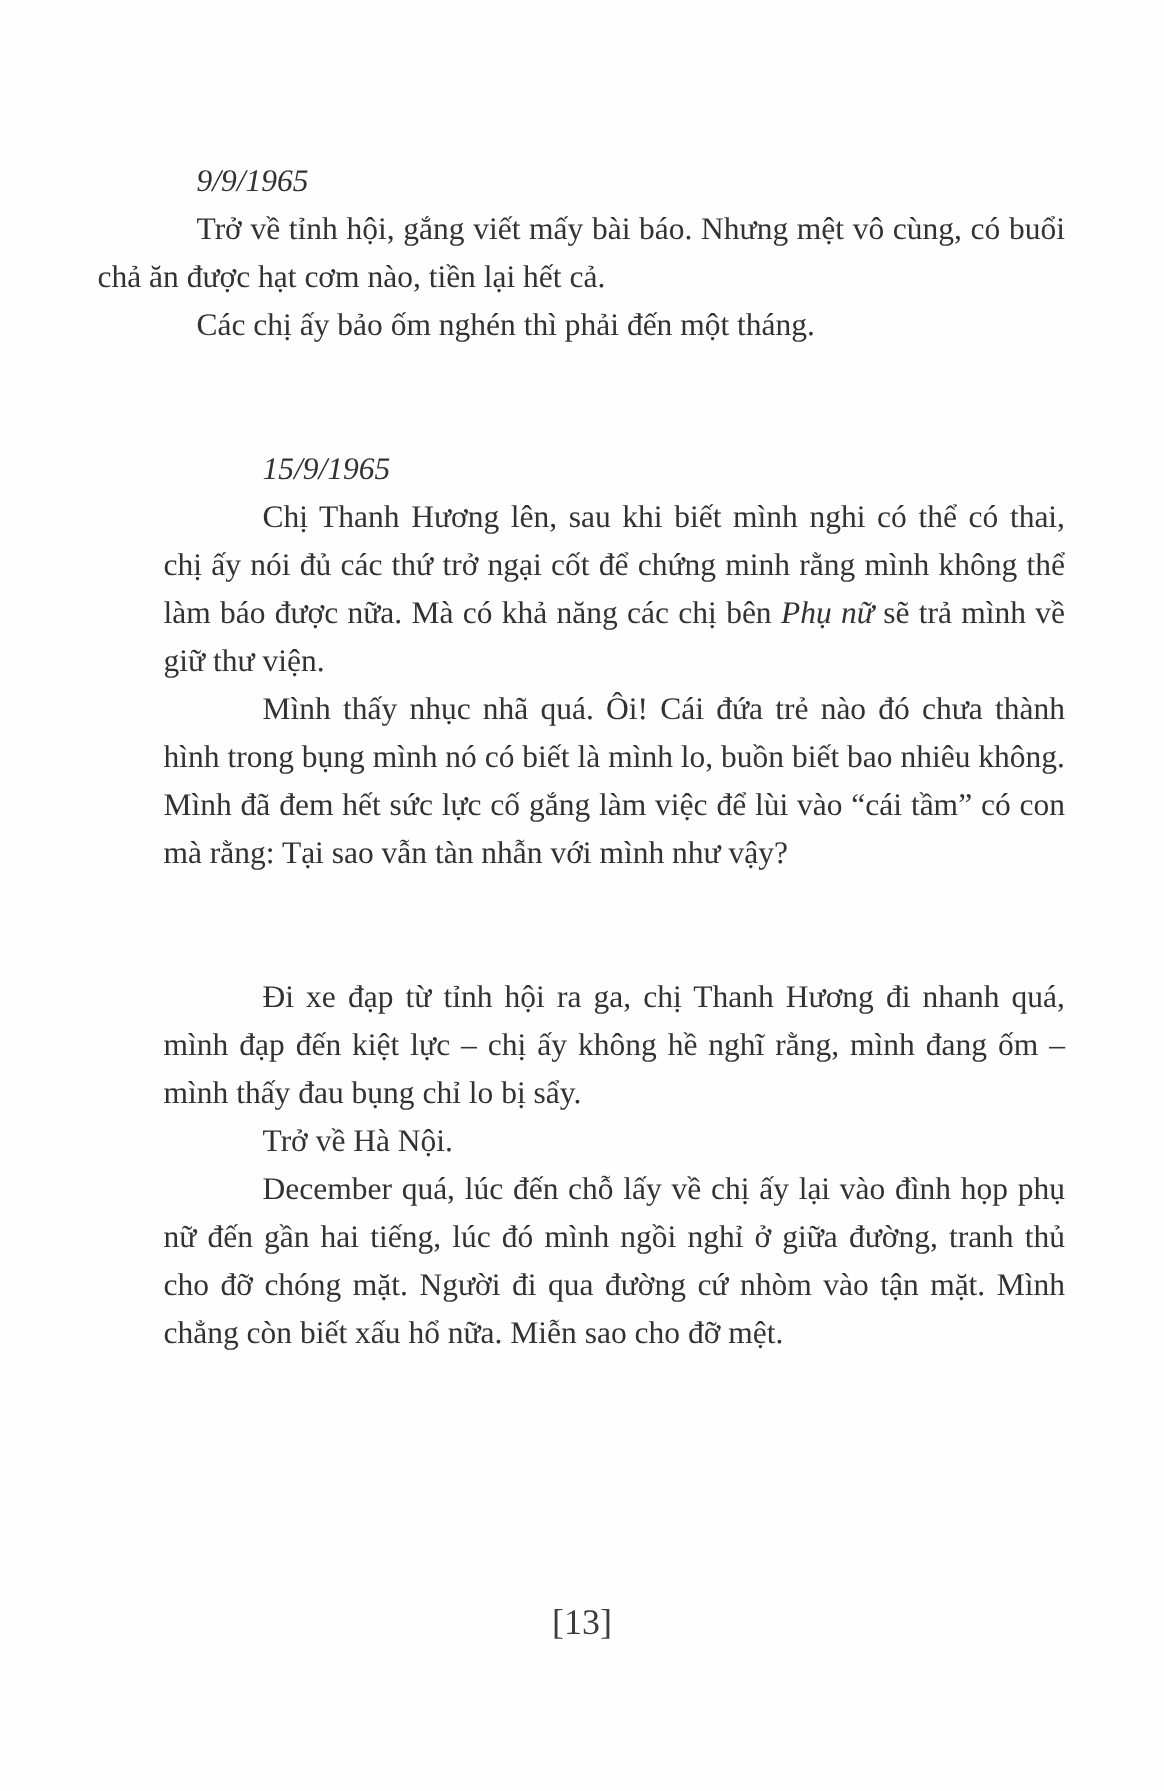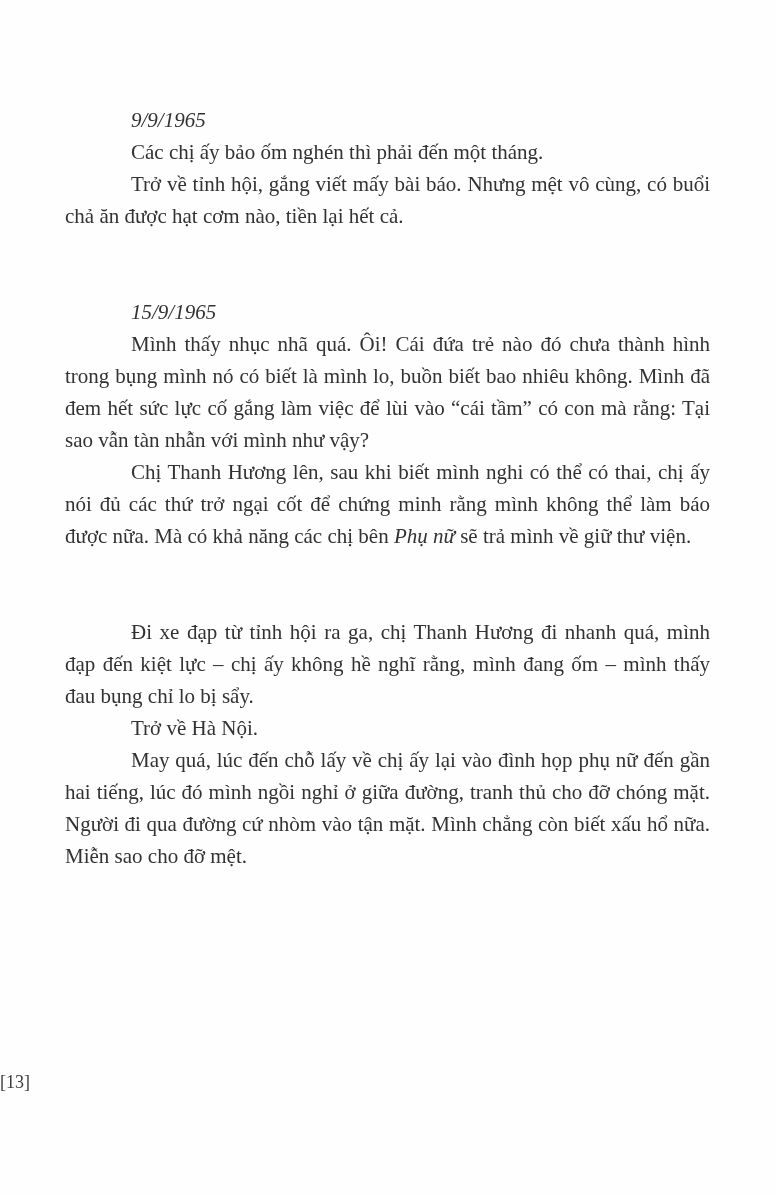--- a/index.html
+++ b/index.html
@@ -19,21 +19,21 @@
   .content {
     position: absolute;
     top: 104px;
     left: 65px;
     width: 645px;
     font-size: 21px;
     line-height: 32px;
     text-align: justify;
   }
   .entry { margin: 0; }
-  .entry + .entry { margin-top: 64px; }
+  .entry + .entry { margin-top: 64px; margin-left: 44px; }
   .entry-date {
     font-style: italic;
     font-weight: normal;
     font-size: 21px;
     line-height: 32px;
     margin: 0;
     text-indent: 66px;
     text-align: left;
   }
   .content p {
@@ -41,40 +41,41 @@
     text-indent: 66px;
   }
   .content p em {
     font-style: italic;
   }
   .pagenum {
     position: absolute;
     top: 1070px;
     left: 0;
     width: 100%;
-    font-size: 18px;
+    text-align: center;
+    font-size: 24px;
     line-height: 24px;
     color: #3c3c3c;
   }
 </style>
 </head>
 <body>
 
 <div class="page">
   <main class="content" id="entries-root">
       <section class="entry">
         <h2 class="entry-date">9/9/1965</h2>
+        <p><span>Trở về tỉnh hội, gắng viết mấy bài báo. Nhưng mệt vô cùng, có buổi chả ăn được hạt cơm nào, tiền lại hết cả.</span></p>
         <p><span>Các chị ấy bảo ốm nghén thì phải đến một tháng.</span></p>
-        <p><span>Trở về tỉnh hội, gắng viết mấy bài báo. Nhưng mệt vô cùng, có buổi chả ăn được hạt cơm nào, tiền lại hết cả.</span></p>
       </section>
       <section class="entry">
         <h2 class="entry-date">15/9/1965</h2>
+        <p><span>Chị Thanh Hương lên, sau khi biết mình nghi có thể có thai, chị ấy nói đủ các thứ trở ngại cốt để chứng minh rằng mình không thể làm báo được nữa. Mà có khả năng các chị bên </span><em>Phụ nữ</em><span> sẽ trả mình về giữ thư viện.</span></p>
         <p><span>Mình thấy nhục nhã quá. Ôi! Cái đứa trẻ nào đó chưa thành hình trong bụng mình nó có biết là mình lo, buồn biết bao nhiêu không. Mình đã đem hết sức lực cố gắng làm việc để lùi vào “cái tầm” có con mà rằng: Tại sao vẫn tàn nhẫn với mình như vậy?</span></p>
-        <p><span>Chị Thanh Hương lên, sau khi biết mình nghi có thể có thai, chị ấy nói đủ các thứ trở ngại cốt để chứng minh rằng mình không thể làm báo được nữa. Mà có khả năng các chị bên </span><em>Phụ nữ</em><span> sẽ trả mình về giữ thư viện.</span></p>
       </section>
       <section class="entry">
         <p><span>Đi xe đạp từ tỉnh hội ra ga, chị Thanh Hương đi nhanh quá, mình đạp đến kiệt lực – chị ấy không hề nghĩ rằng, mình đang ốm – mình thấy đau bụng chỉ lo bị sẩy.</span></p>
         <p><span>Trở về Hà Nội.</span></p>
-        <p><span>May quá, lúc đến chỗ lấy về chị ấy lại vào đình họp phụ nữ đến gần hai tiếng, lúc đó mình ngồi nghỉ ở giữa đường, tranh thủ cho đỡ chóng mặt. Người đi qua đường cứ nhòm vào tận mặt. Mình chẳng còn biết xấu hổ nữa. Miễn sao cho đỡ mệt.</span></p>
+        <p><span>December quá, lúc đến chỗ lấy về chị ấy lại vào đình họp phụ nữ đến gần hai tiếng, lúc đó mình ngồi nghỉ ở giữa đường, tranh thủ cho đỡ chóng mặt. Người đi qua đường cứ nhòm vào tận mặt. Mình chẳng còn biết xấu hổ nữa. Miễn sao cho đỡ mệt.</span></p>
       </section>
     </main>
   <footer class="pagenum">[13]</footer>
 </div>
 
 </body></html>

